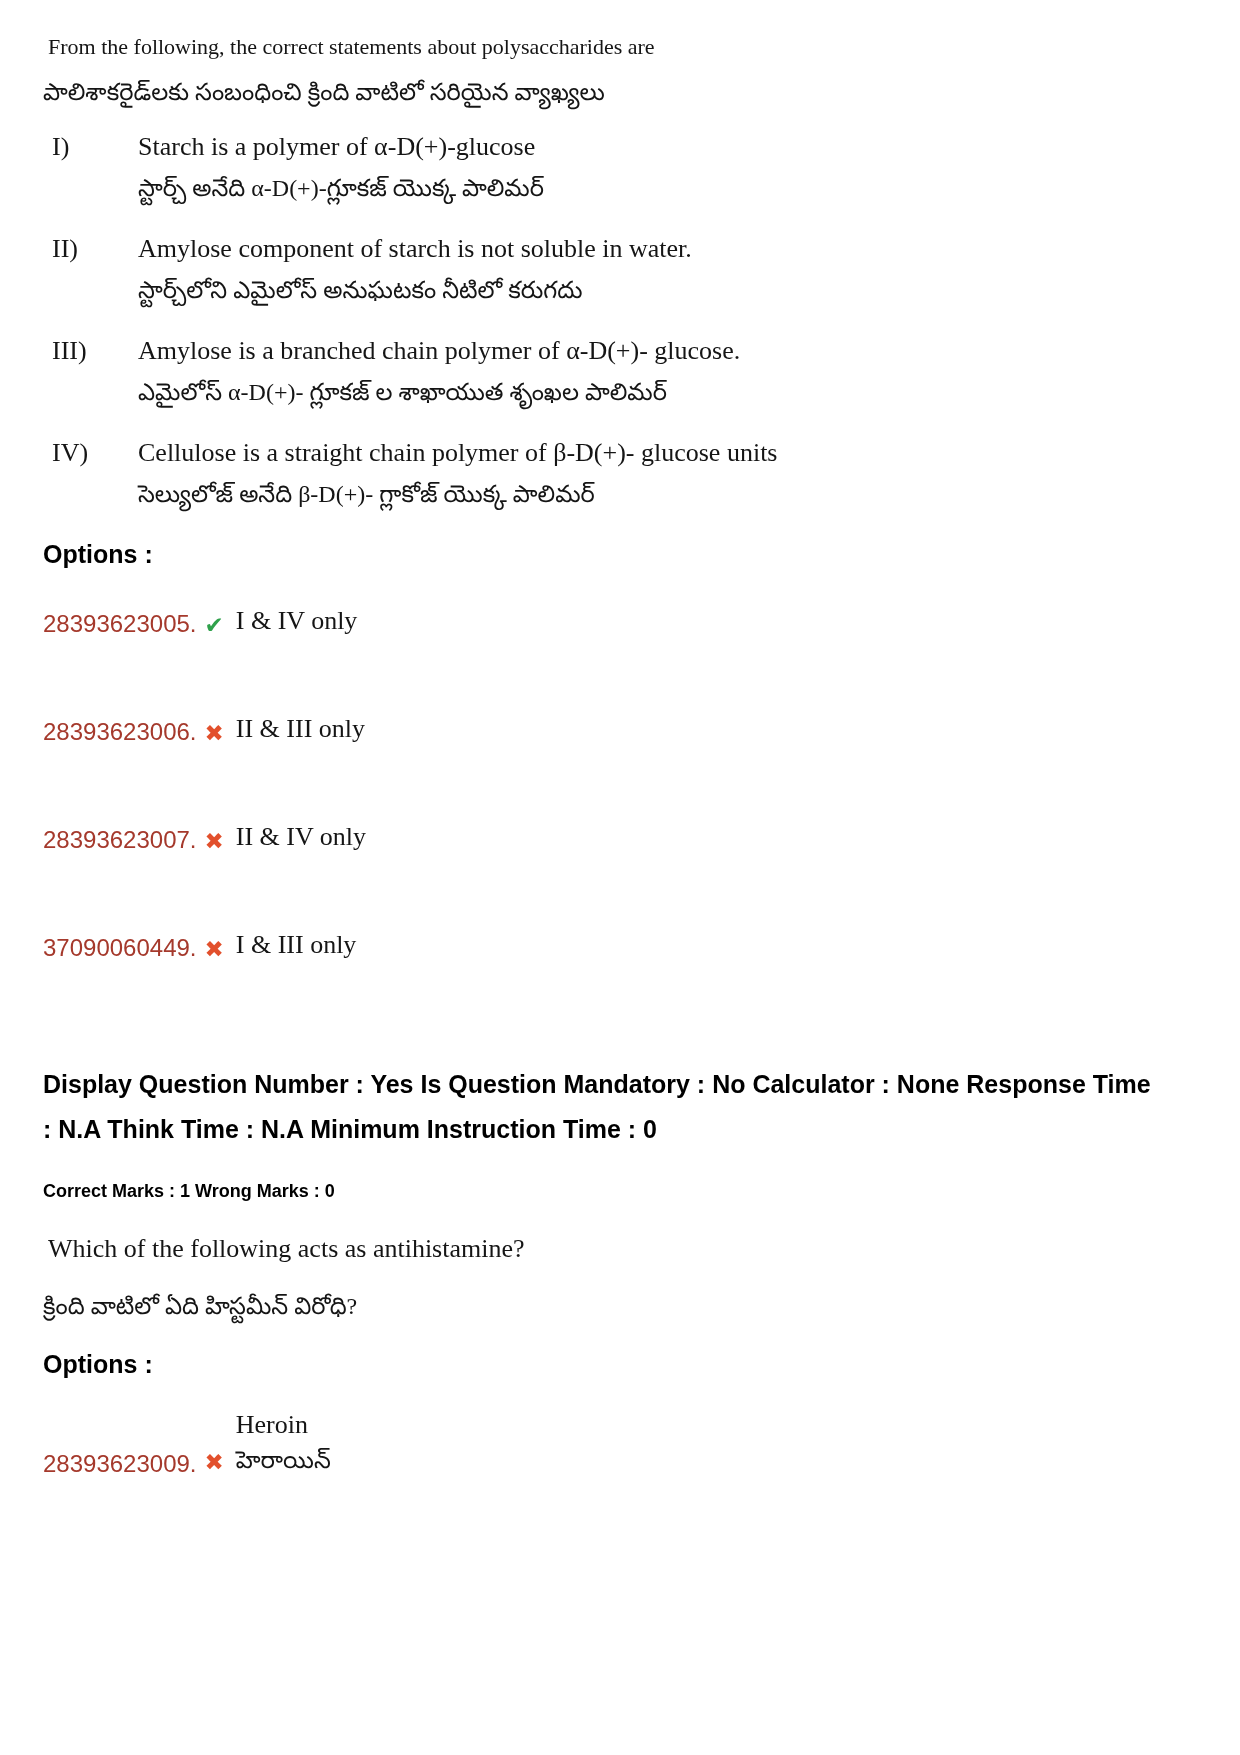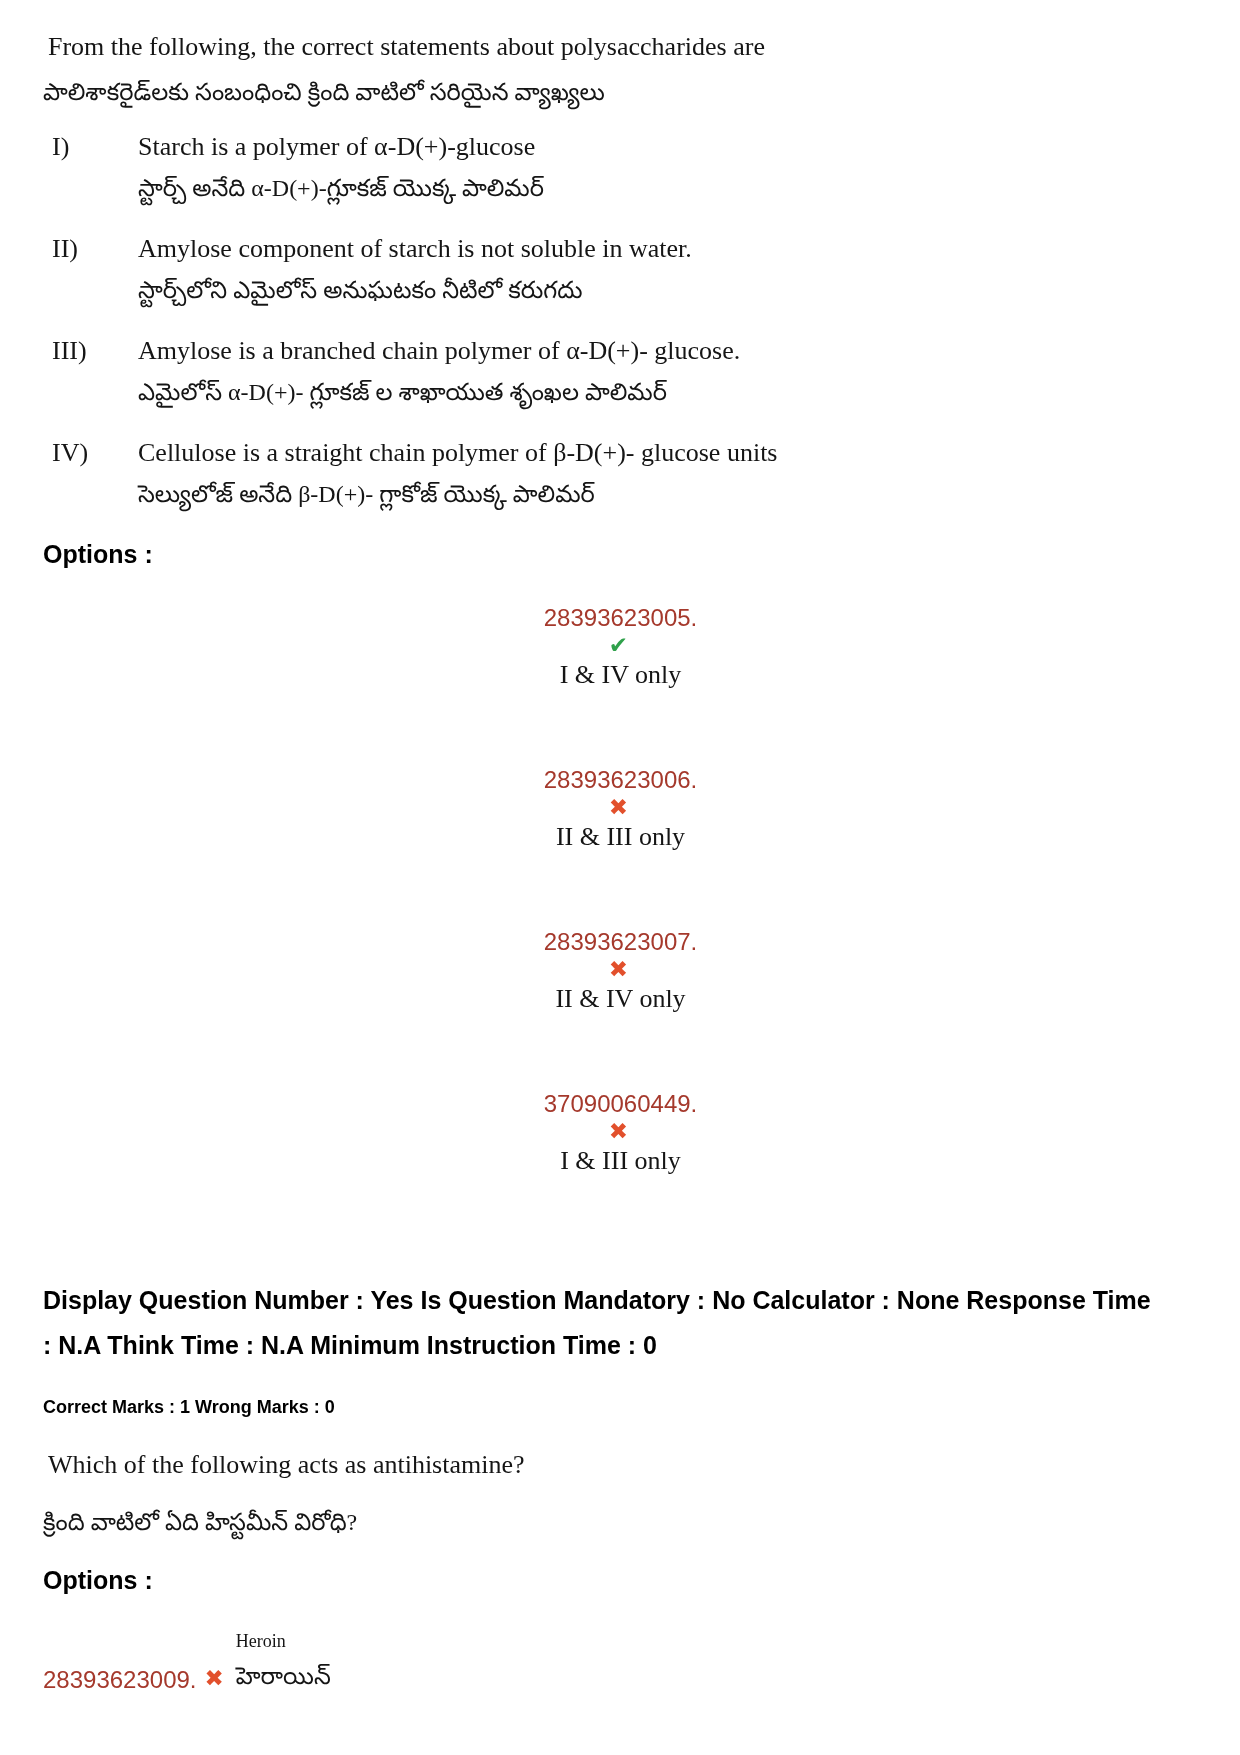--- a/index.html
+++ b/index.html
@@ -12,21 +12,21 @@
     width: 1240px;
     height: 1755px;
     background: #ffffff;
     padding: 30px 42px 0 43px;
     box-sizing: border-box;
     font-family: "Liberation Serif", serif;
     color: #151515;
     overflow: hidden;
   }
   .q-prompt-en {
-    font-size: 26px;
+    font-size: 22px;
     line-height: 34px;
     padding-left: 5px;
   }
   .q-prompt-te {
     font-size: 24px;
     line-height: 32px;
     margin-top: 12px;
   }
   .statements { margin-top: 22px; }
   .statement {
@@ -46,23 +46,22 @@
     font-family: "Liberation Sans", sans-serif;
     font-weight: 700;
     font-size: 25px;
     line-height: 32px;
     color: #000000;
     margin-top: 24px;
   }
   .options-list { margin-top: 34px; }
   .option-row {
     display: flex;
-    align-items: center;
+    align-items: flex-end;
     margin-bottom: 74px;
-    flex-direction: column;
   }
   .opt-id {
     font-family: "Liberation Sans", sans-serif;
     font-size: 24px;
     color: #a5392c;
     white-space: nowrap;
   }
   .opt-icon {
     font-size: 23px;
     margin: 0 12px 0 8px;
@@ -108,21 +107,21 @@
     color: #000000;
     margin-top: 26px;
   }
   .option-row-stacked {
     display: flex;
     align-items: flex-end;
     margin-top: 28px;
   }
   .option-row-stacked .opt-icon { margin-bottom: 3px; }
   .opt-label-stack { display: flex; flex-direction: column; }
-  .opt-label-en { font-size: 18px; line-height: 34px; }
+  .opt-label-en { font-size: 26px; line-height: 34px; }
   .opt-label-te { font-size: 24px; line-height: 36px; }
 </style>
 </head>
 <body>
 
 <div class="page">
 
   <div>
     <div class="q-prompt-en">From the following, the correct statements about polysaccharides are</div>
     <div class="q-prompt-te">పాలిశాకరైడ్‌లకు సంబంధించి క్రింది వాటిలో సరియైన వ్యాఖ్యలు</div>

